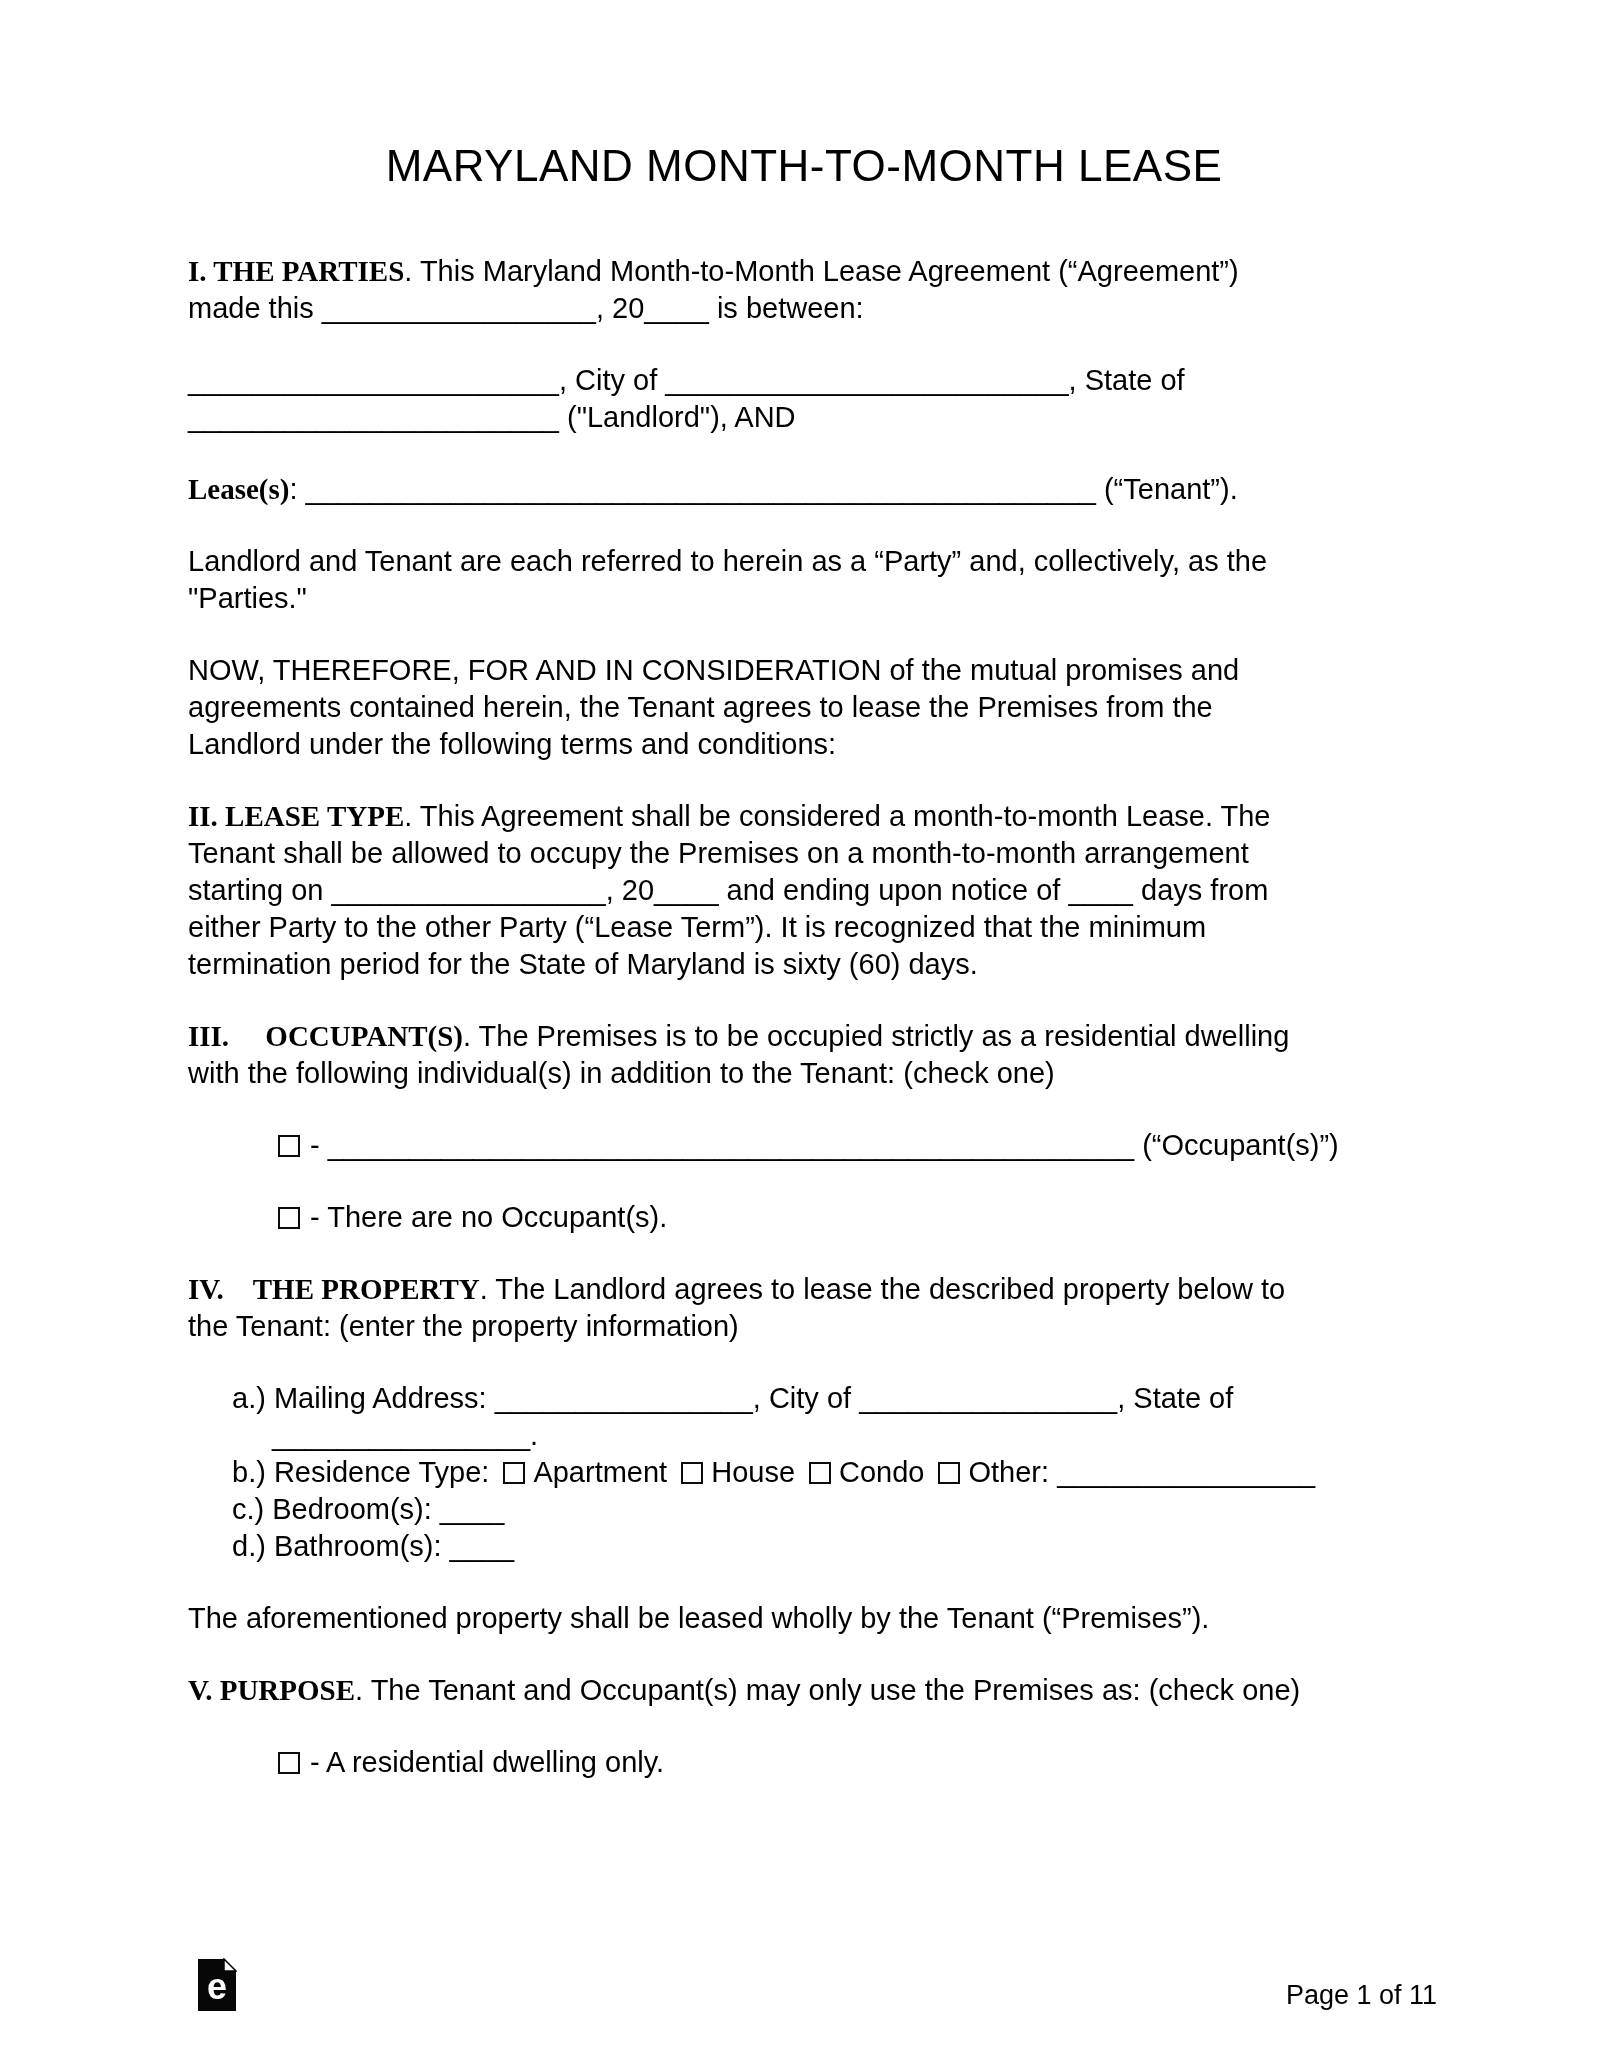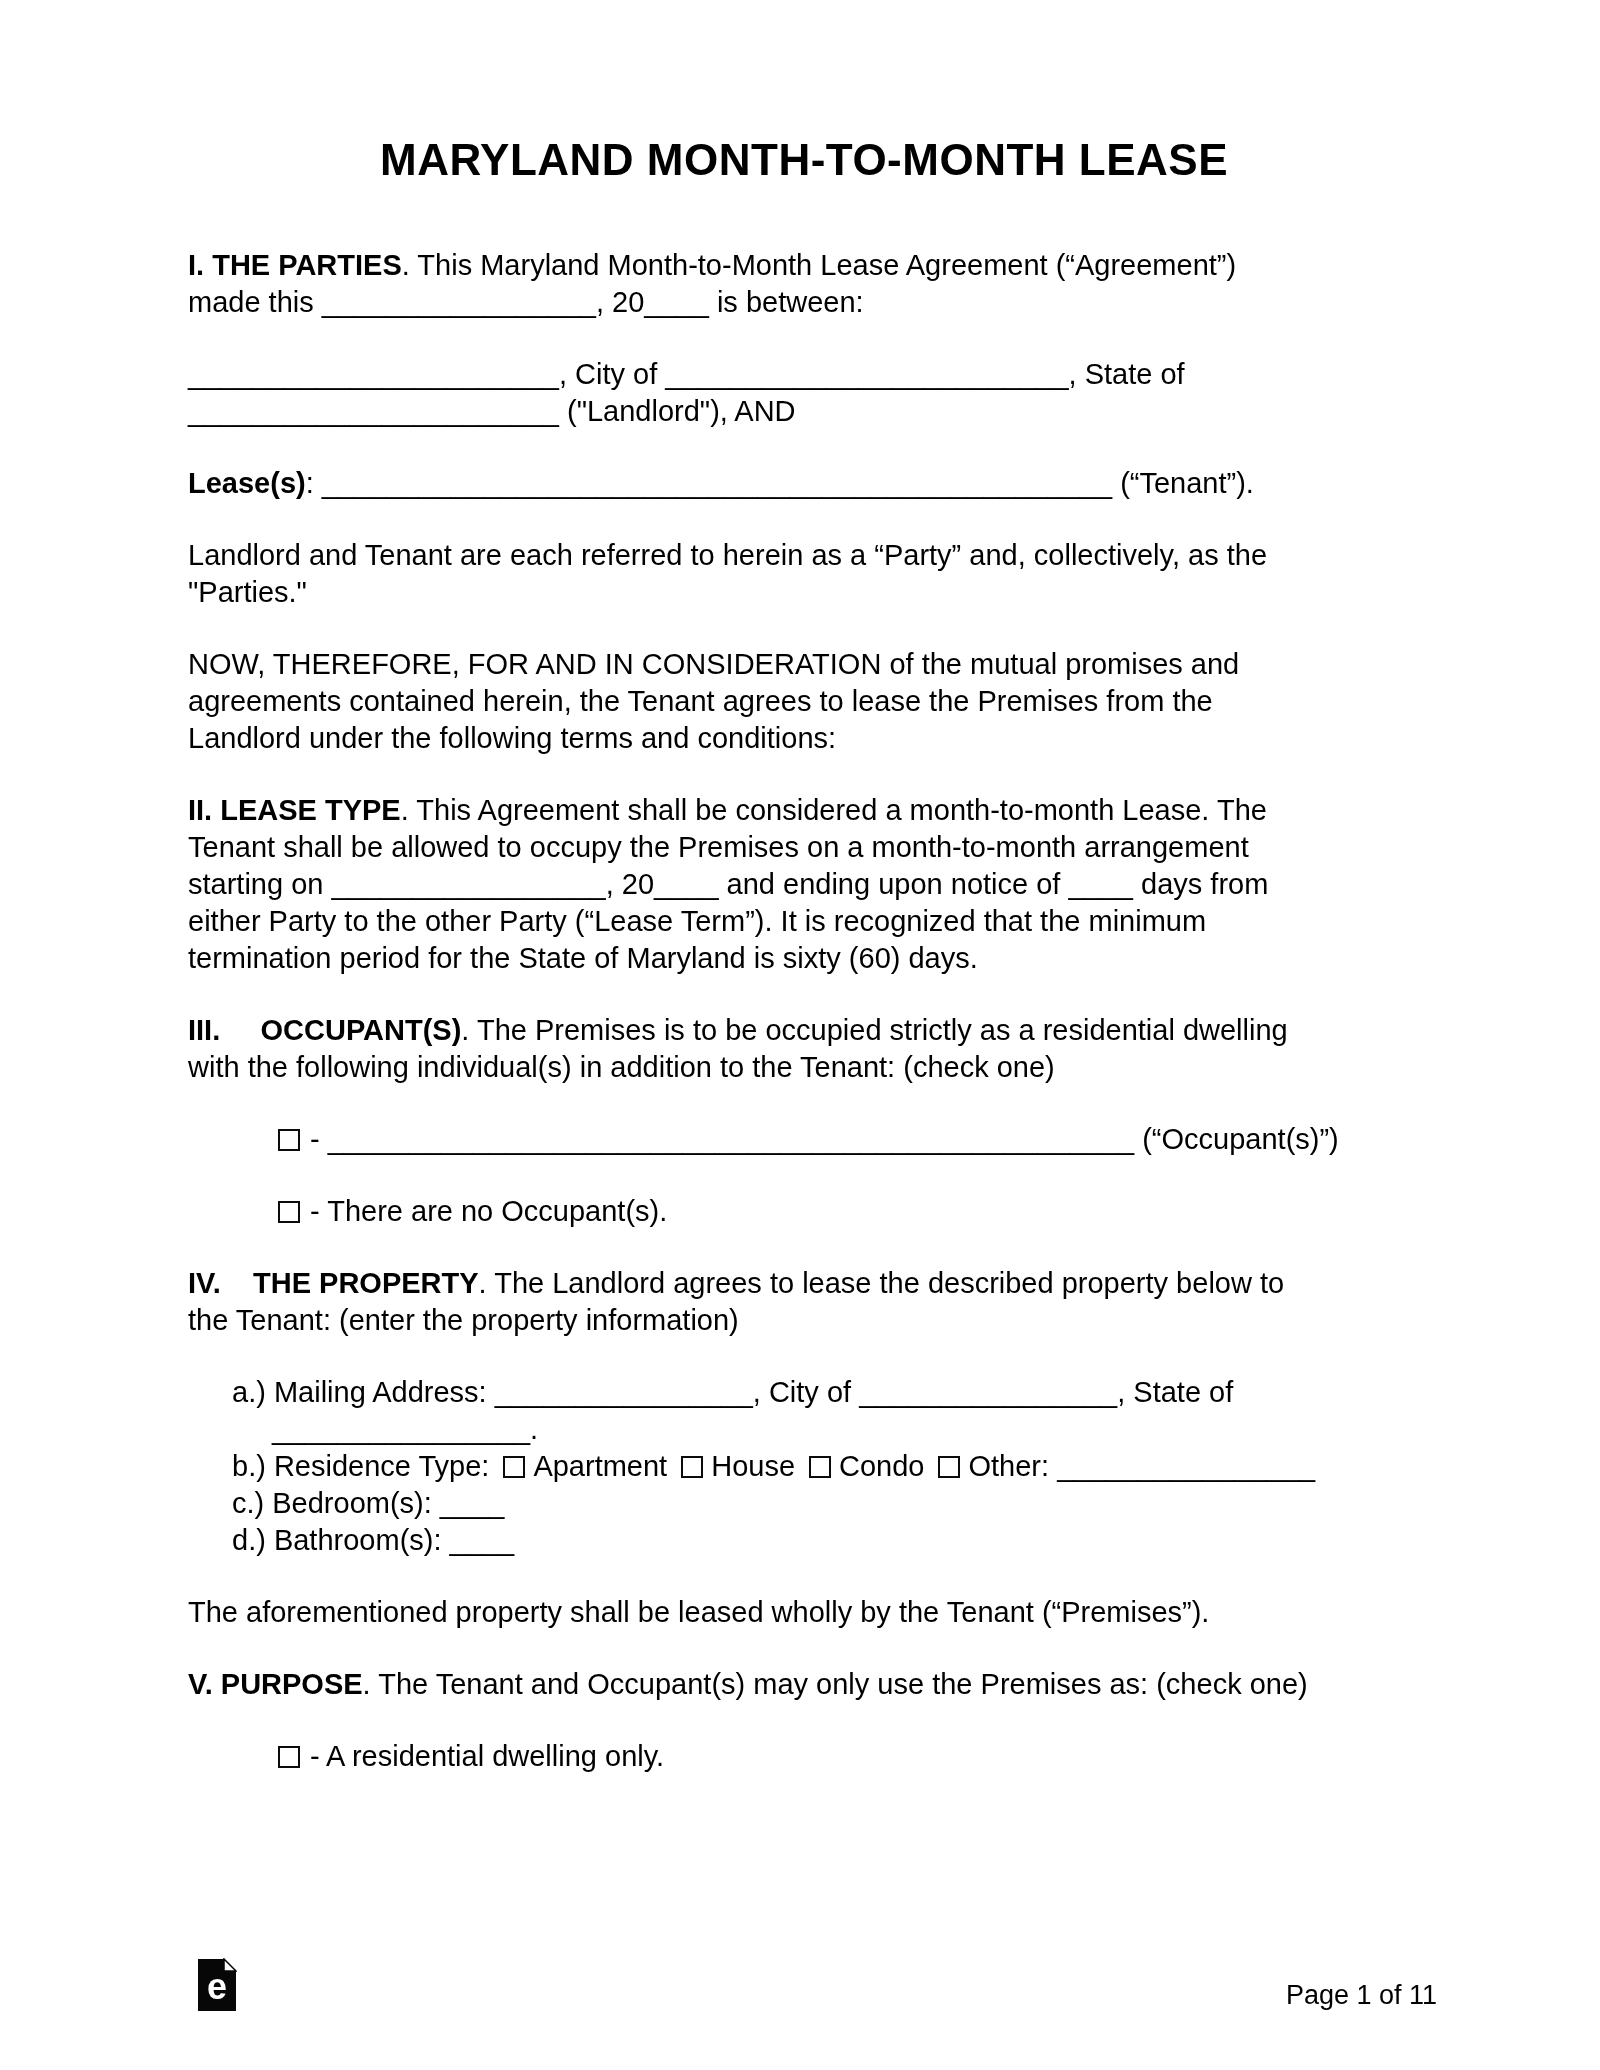--- a/index.html
+++ b/index.html
@@ -8,30 +8,30 @@
     width:1600px; height:2070px;
     background:#ffffff;
     color:#000;
     font-family:"Liberation Sans", sans-serif;
     font-size:29px;
     line-height:37px;
     overflow:hidden;
   }
   .content { padding:135px 180px 0 188px; }
   h1.doc-title {
-    margin:0 0 62px 0;
+    margin:6px 0 62px 0;
     font-size:44px;
     line-height:50px;
-    font-weight:bold;
+    font-weight:normal;
     text-align:center;
     letter-spacing:0.5px;
   }
   p.para { margin:0 0 35px 0; }
   .line { display:block; white-space:nowrap; }
-  b.lead { font-weight:bold; }
+  b.lead { font-weight:bold;font-family:Liberation Serif, serif; }
   .cb-line { margin:0 0 35px 90px; white-space:nowrap; }
   .cb {
     display:inline-block;
     width:22px; height:22px;
     box-sizing:border-box;
     border:2px solid #0b0b0b;
     background:#fff;
     vertical-align:-2px;
     margin-right:10px;
   }

